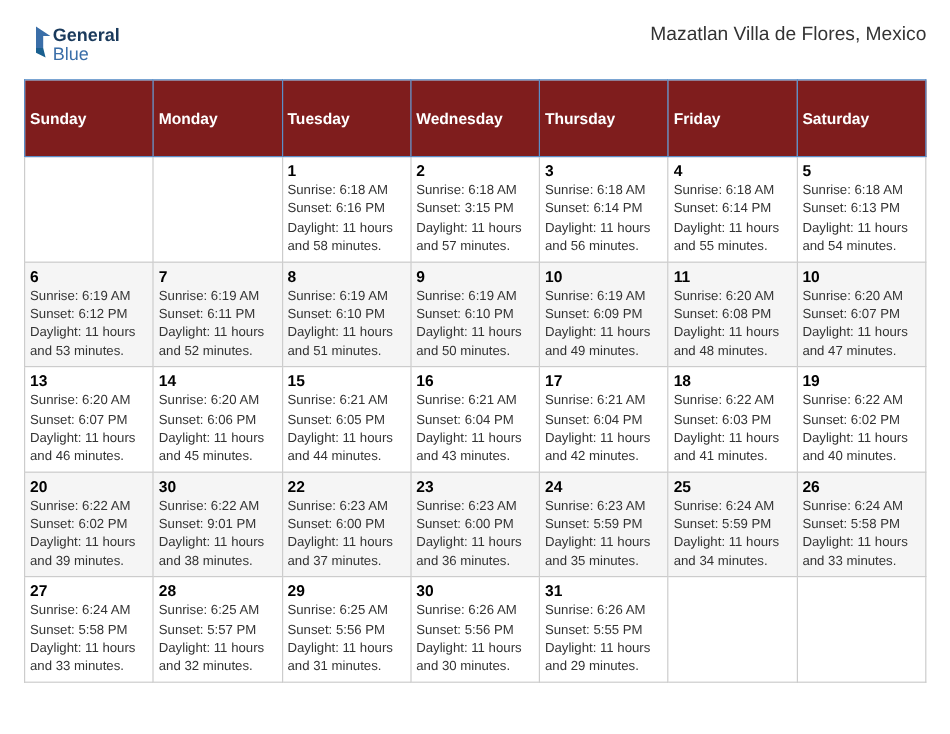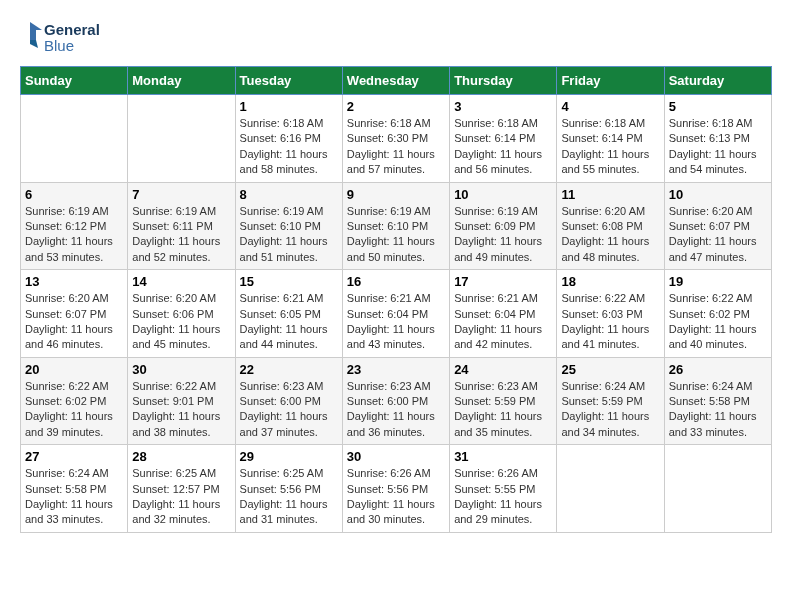--- a/index.html
+++ b/index.html
@@ -32,23 +32,23 @@
     .location-title {
       font-size: 16px;
       color: #333;
     }
     .calendar {
       width: 100%;
       border-collapse: collapse;
       font-size: 11px;
     }
     .calendar th {
-      background-color: #15803d;
+      background-color: #7f1d1d;
       color: #fff;
-      padding: 6px 4px;
+      padding: 24px 4px;
       text-align: left;
       font-size: 13px;
       font-weight: bold;
       border: 1px solid #5a8ec8;
     }
     .calendar td {
       border: 1px solid #ccc;
       vertical-align: top;
       padding: 4px;
       width: 107px;
@@ -85,20 +85,21 @@
       <polygon points="10,2 22,10 16,10 16,20 10,20" fill="#3a6ea8"></polygon>
       <polygon points="10,20 16,20 18,28 10,24" fill="#1a6090"></polygon>
     </svg>
     <div style="display:flex;flex-direction:column;line-height:1.1;">
       <span style="font-size:15px;font-weight:bold;color:#1a3a5c;">General</span>
       <span style="font-size:15px;font-weight:normal;color:#3a6ea8;">Blue</span>
     </div>
   </div>
 </div>
   <div class="title-block">
+    <div class="location-title">Mazatlan Villa de Flores, Mexico</div>
   </div>
 </div>
 
 <table class="calendar">
   <thead>
     <tr>
     <th>Sunday</th>
         <th>Monday</th>
         <th>Tuesday</th>
         <th>Wednesday</th>
@@ -110,21 +111,21 @@
   <tbody id="calendar-body">
   <tr>
         <td class="empty-cell"></td>
         <td class="empty-cell"></td>
         <td>
           <span class="day-number">1</span>
           <div class="day-info"><span>Sunrise: 6:18 AM</span><br><span>Sunset: 6:16 PM</span><br><span>Daylight: 11 hours and 58 minutes.</span></div>
         </td>
         <td>
           <span class="day-number">2</span>
-          <div class="day-info"><span>Sunrise: 6:18 AM</span><br><span>Sunset: 6:30 PM</span><br><span>Daylight: 11 hours and 57 minutes.</span></div>
+          <div class="day-info"><span>Sunrise: 6:18 AM</span><br><span>Sunset: 3:15 PM</span><br><span>Daylight: 11 hours and 57 minutes.</span></div>
         </td>
         <td>
           <span class="day-number">3</span>
           <div class="day-info"><span>Sunrise: 6:18 AM</span><br><span>Sunset: 6:14 PM</span><br><span>Daylight: 11 hours and 56 minutes.</span></div>
         </td>
         <td>
           <span class="day-number">4</span>
           <div class="day-info"><span>Sunrise: 6:18 AM</span><br><span>Sunset: 6:14 PM</span><br><span>Daylight: 11 hours and 55 minutes.</span></div>
         </td>
         <td>
@@ -222,21 +223,21 @@
           <div class="day-info"><span>Sunrise: 6:24 AM</span><br><span>Sunset: 5:58 PM</span><br><span>Daylight: 11 hours and 33 minutes.</span></div>
         </td>
       </tr>
       <tr>
         <td>
           <span class="day-number">27</span>
           <div class="day-info"><span>Sunrise: 6:24 AM</span><br><span>Sunset: 5:58 PM</span><br><span>Daylight: 11 hours and 33 minutes.</span></div>
         </td>
         <td>
           <span class="day-number">28</span>
-          <div class="day-info"><span>Sunrise: 6:25 AM</span><br><span>Sunset: 12:57 PM</span><br><span>Daylight: 11 hours and 32 minutes.</span></div>
+          <div class="day-info"><span>Sunrise: 6:25 AM</span><br><span>Sunset: 5:57 PM</span><br><span>Daylight: 11 hours and 32 minutes.</span></div>
         </td>
         <td>
           <span class="day-number">29</span>
           <div class="day-info"><span>Sunrise: 6:25 AM</span><br><span>Sunset: 5:56 PM</span><br><span>Daylight: 11 hours and 31 minutes.</span></div>
         </td>
         <td>
           <span class="day-number">30</span>
           <div class="day-info"><span>Sunrise: 6:26 AM</span><br><span>Sunset: 5:56 PM</span><br><span>Daylight: 11 hours and 30 minutes.</span></div>
         </td>
         <td>

